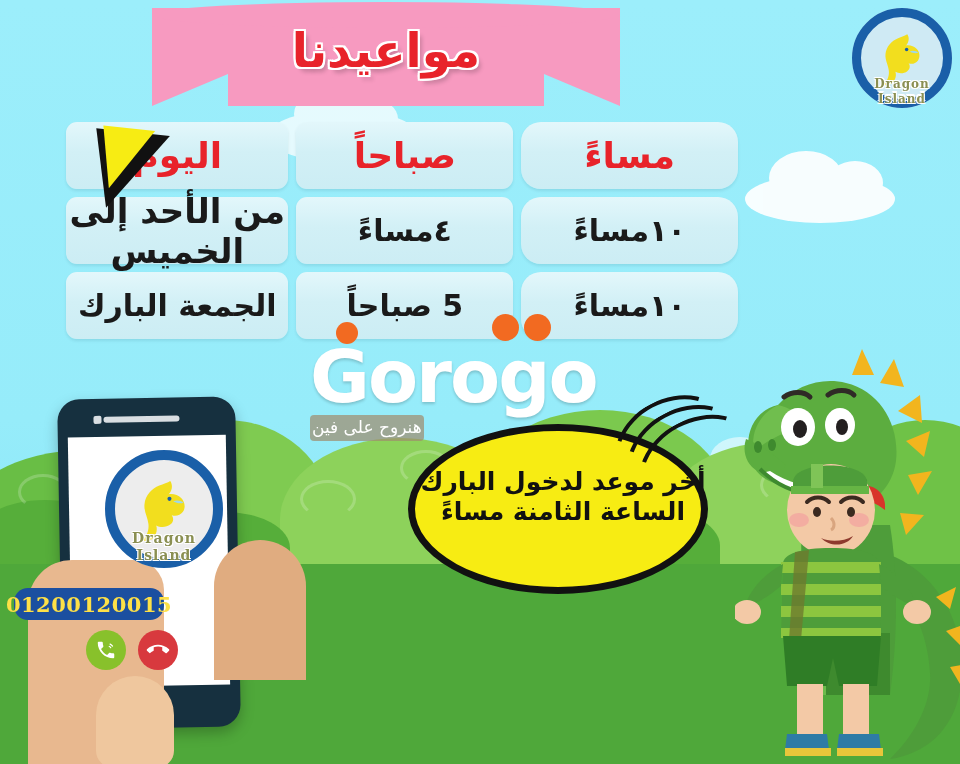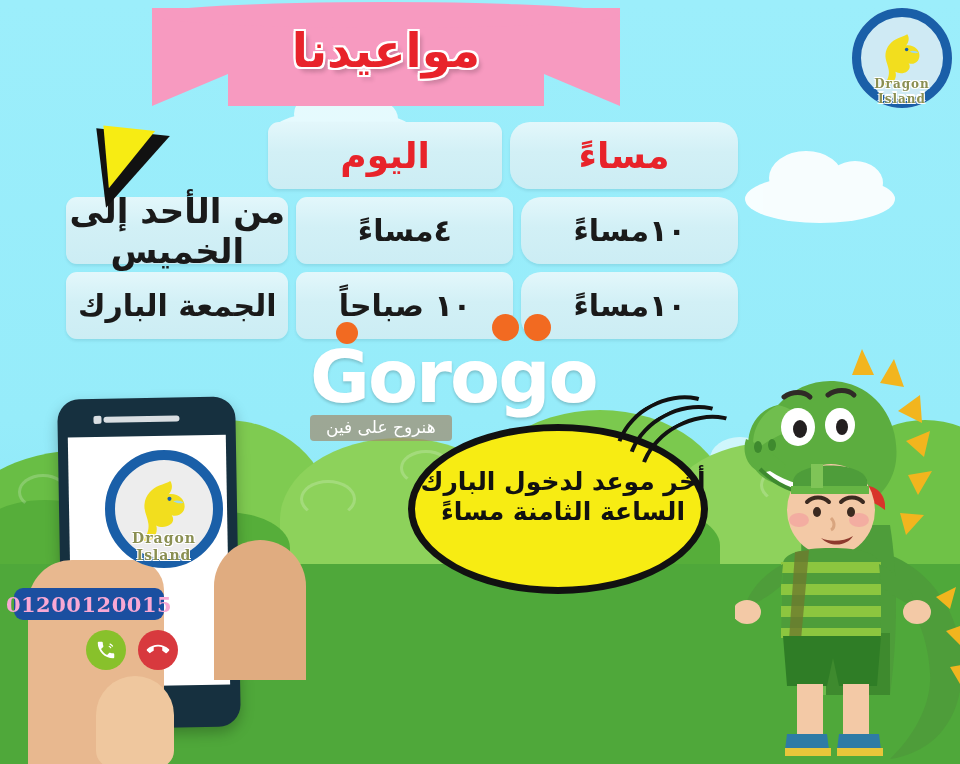--- a/index.html
+++ b/index.html
@@ -79,38 +79,38 @@
   #logo-phone .arcname{font-size:14px;bottom:6px;}
 
   
   #phone{position:absolute;left:60px;top:398px;width:178px;height:330px;
     background:#16303F;border-radius:22px;transform:rotate(-1deg);
     box-shadow:0 6px 14px rgba(0,0,0,.25);}
   #phone-screen{position:absolute;left:10px;top:38px;width:158px;height:250px;background:#fff;}
   .speaker{position:absolute;left:46px;top:18px;width:76px;height:6px;background:#D9DEE2;border-radius:3px;}
   .camdot{position:absolute;left:36px;top:17px;width:8px;height:8px;background:#D9DEE2;border-radius:2px;}
   #phone-number{position:absolute;left:14px;top:588px;width:150px;height:32px;background:#1B4FA0;
-    border-radius:9px;display:flex;align-items:center;justify-content:center;
-    color:#f9a8d4;font-size:21px;font-weight:bold;letter-spacing:0.5px;
+    border-radius:14px;display:flex;align-items:center;justify-content:center;
+    color:#fde047;font-size:21px;font-weight:bold;letter-spacing:0.5px;
     font-family:"DejaVu Serif","Liberation Serif",serif;z-index:6;}
   .callbtn{position:absolute;width:40px;height:40px;border-radius:50%;display:flex;align-items:center;
     justify-content:center;color:#fff;font-size:21px;z-index:6;}
   #call-accept{left:86px;top:630px;background:#88C12B;}
   #call-decline{left:138px;top:630px;background:#D8393E;}
   #call-decline svg{transform:rotate(135deg);}
   .hand{position:absolute;background:#E8B88F;border-radius:40% 40% 30% 30%;}
 
   
   #watermark{position:absolute;left:300px;top:330px;width:350px;height:120px;z-index:9;pointer-events:none;}
   #wm-text{position:absolute;left:10px;top:4px;font-size:73px;font-weight:bold;color:#fff;
     font-family:"DejaVu Sans","Liberation Sans",sans-serif;letter-spacing:-2px;direction:ltr;
     text-shadow:0 2px 3px rgba(0,0,0,.18);}
   .wm-dot{position:absolute;width:27px;height:27px;border-radius:50%;background:#F26A21;}
   #wm-tag{position:absolute;left:10px;top:85px;background:rgba(160,140,110,.72);color:#fff;
-    font-size:17px;padding:2px 16px 4px;border-radius:4px;direction:rtl;}
+    font-size:17px;padding:2px 2px 4px;border-radius:4px;direction:rtl;}
 
   
   #halftone{position:absolute;left:330px;top:400px;width:330px;height:290px;z-index:2;}
   #bubble{position:absolute;left:408px;top:424px;width:300px;height:170px;z-index:4;}
   #bubble-shape{position:absolute;inset:0;background:#F7EC13;border:7px solid #111;border-radius:50%;}
   #bubble-tail{position:absolute;left:92px;top:132px;width:0;height:0;z-index:3;
     border-left:18px solid transparent;border-right:56px solid transparent;border-top:78px solid #111;
     transform:rotate(6deg);}
   #bubble-tail-in{position:absolute;left:100px;top:128px;width:0;height:0;z-index:5;
     border-left:12px solid transparent;border-right:40px solid transparent;border-top:62px solid #F7EC13;
@@ -171,20 +171,23 @@
     <div class="rib-wave"></div>
     <div id="ribbon-title">مواعيدنا</div>
   </div>
 
   <div id="schedule">
 
     <div class="srow">
       <div class="cell eve">
         <span class="hdr">مساءً</span>
       </div>
+      <div class="cell mid">
+        <span class="hdr">صباحاً</span>
+      </div>
       <div class="cell day">
         <span class="hdr">اليوم</span>
       </div>
     </div>
 
     <div class="srow">
       <div class="cell eve">
         <span class="val">١٠مساءً</span>
       </div>
       <div class="cell mid">
@@ -193,21 +196,21 @@
       <div class="cell day">
         <span class="val small">من الأحد إلى الخميس</span>
       </div>
     </div>
 
     <div class="srow">
       <div class="cell eve">
         <span class="val">١٠مساءً</span>
       </div>
       <div class="cell mid">
-        <span class="val">١٠ صباحاً</span>
+        <span class="val">5 صباحاً</span>
       </div>
       <div class="cell day">
         <span class="val">الجمعة البارك</span>
       </div>
     </div>
 
   </div>
 
   <div id="dino">
     <svg width="230" height="540" viewBox="0 0 230 540" aria-hidden="true">

